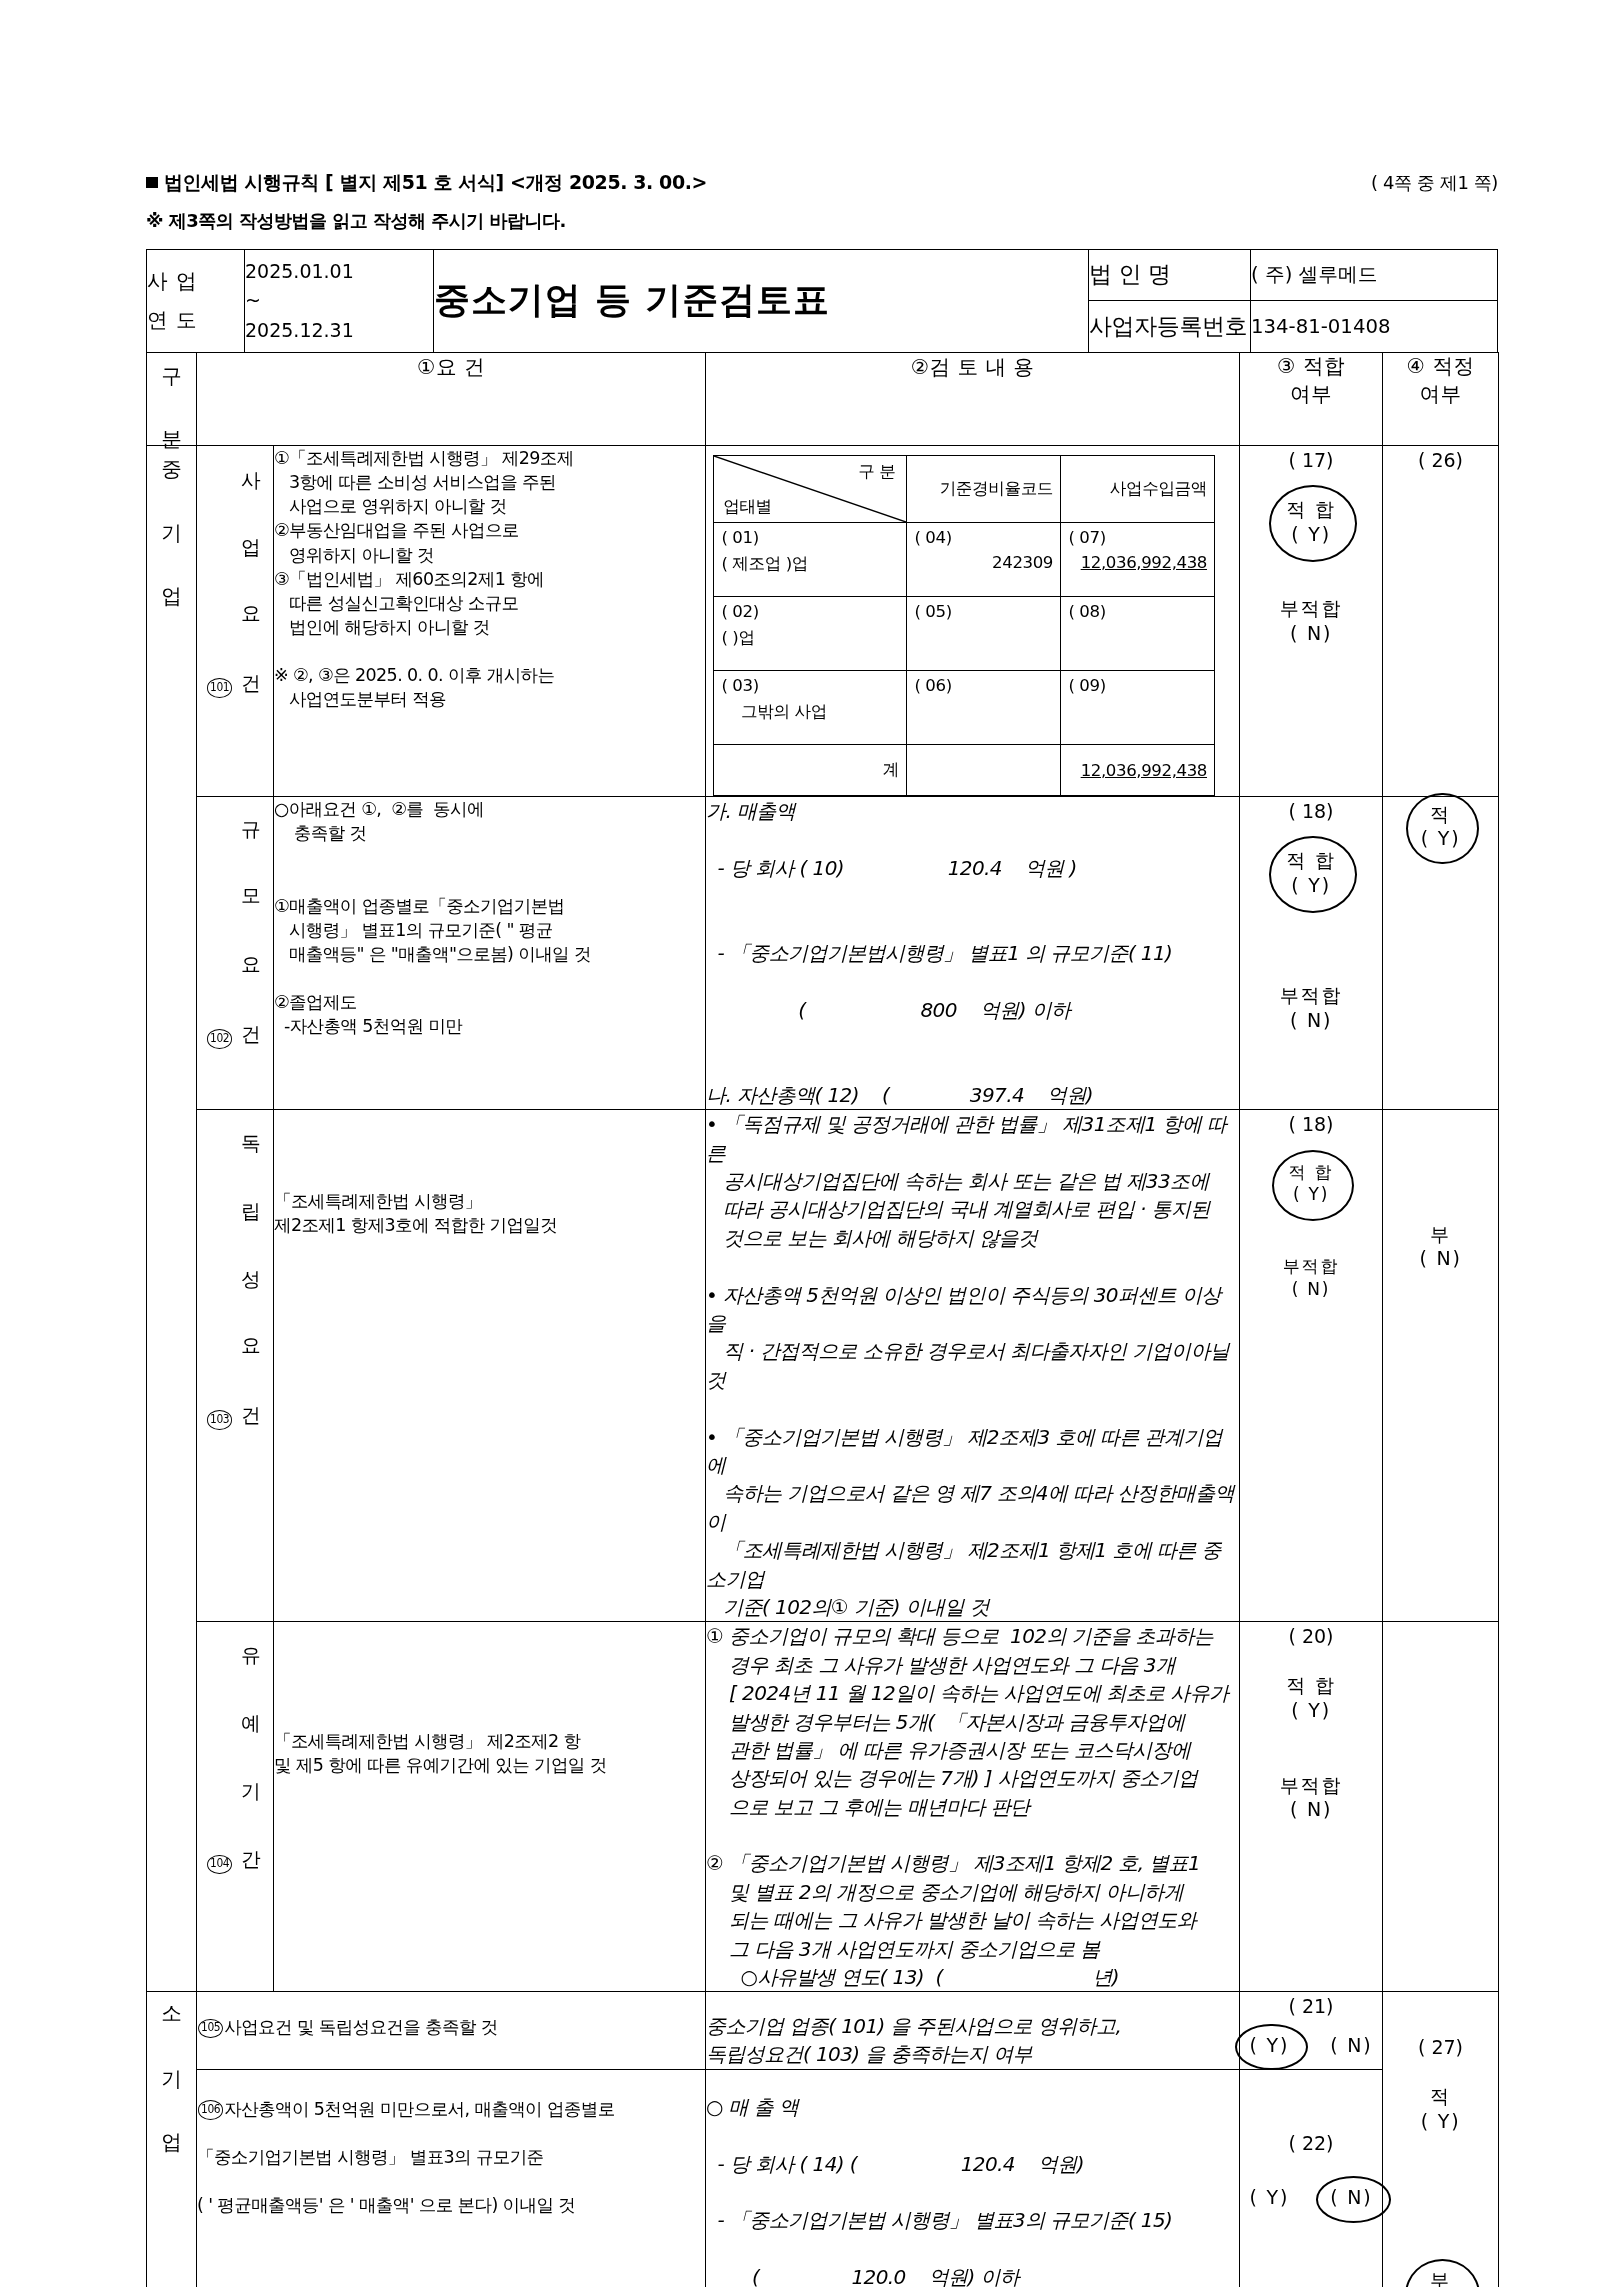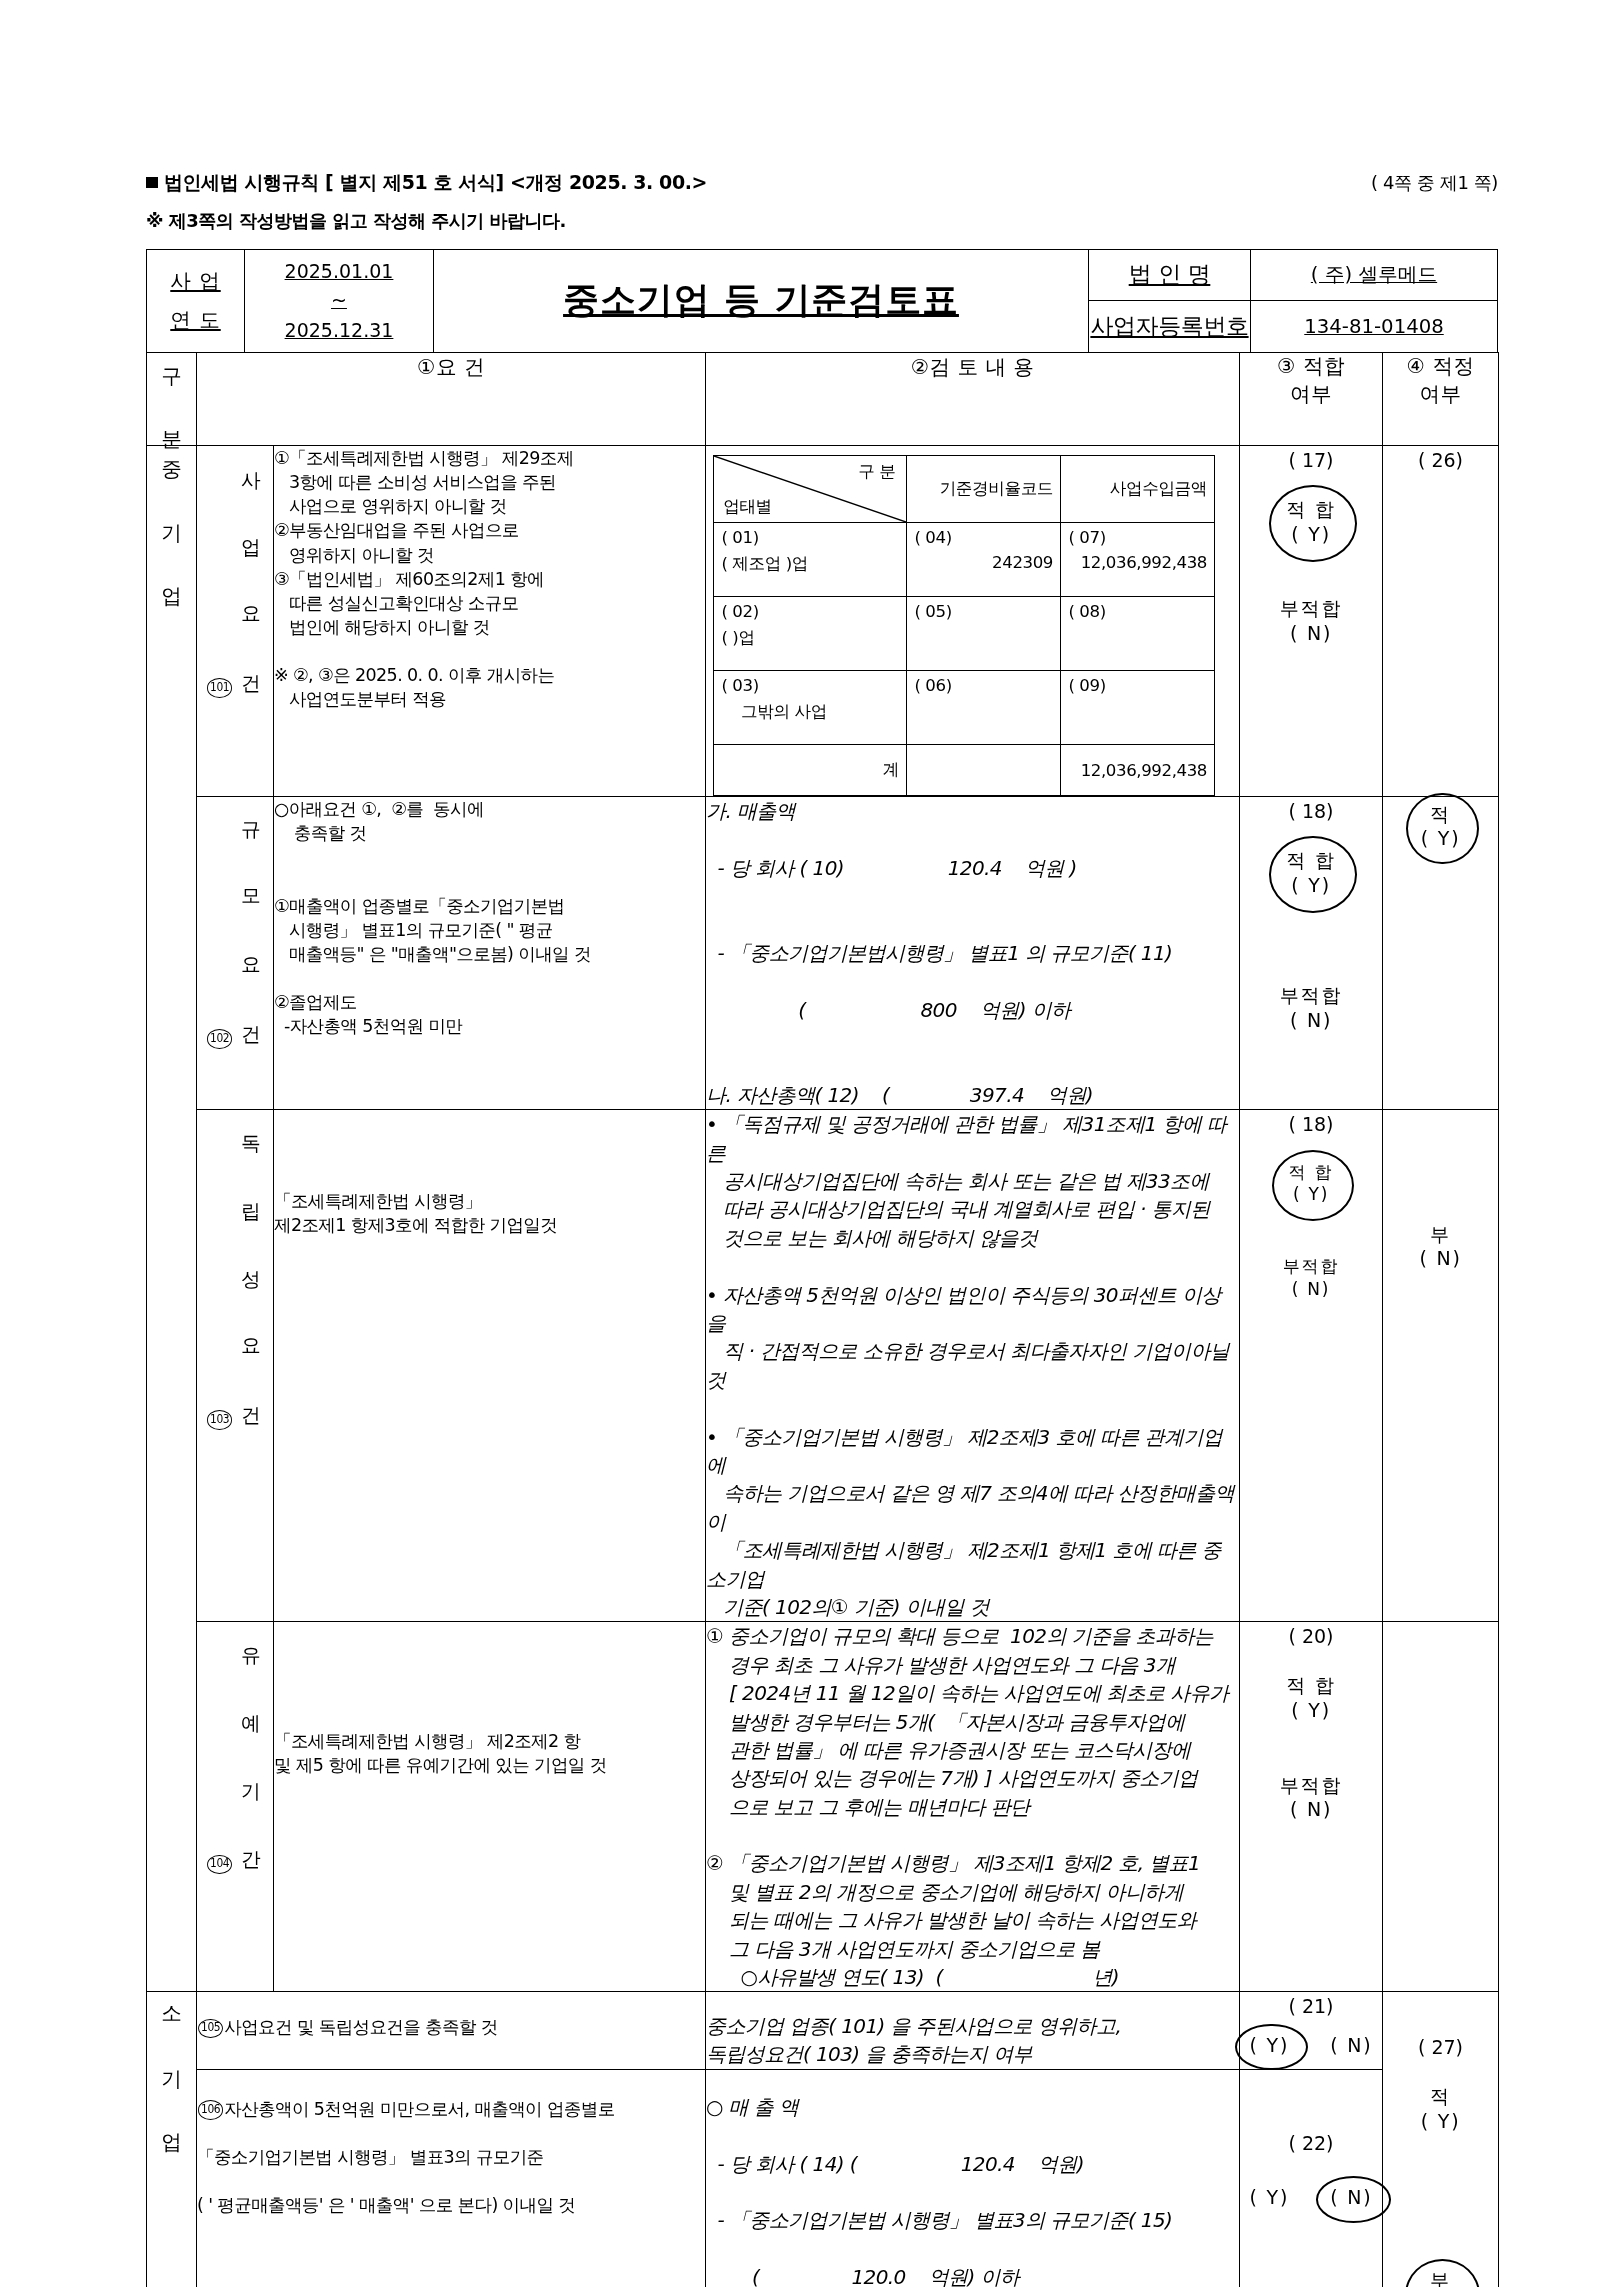--- a/index.html
+++ b/index.html
@@ -55,22 +55,21 @@
   
   table.hdr {
     width: 100%;
     border-collapse: collapse;
     table-layout: fixed;
   }
   table.hdr td {
     border: 1.4px solid #000;
     padding: 0;
     vertical-align: middle;
-    text-align: center;
-    text-decoration: underline;
+    text-align: left;
   }
   .hdr-label {
     width: 97px;
     font-size: 20.6px;
     line-height: 1.9;
     letter-spacing: 0.9px;
   }
   .hdr-period {
     width: 188px;
     font-size: 19px;
@@ -215,21 +214,21 @@
   .inner-diag .lbl-gubun {
     position: absolute;
     right: 10.7px; top: 4.5px;
     font-size: 16.6px;
   }
   .inner-diag .lbl-uptae {
     position: absolute;
     left: 9px; bottom: 4.5px;
     font-size: 16.6px;
   }
-  .num-r { text-align: right; }
+  .num-r { text-align: right; text-decoration: underline; }
   .num-c { text-align: right; }
   .sub-line { display: block; margin-top: 6.3px; }
 
   
   .mark {
     position: relative;
     display: inline-block;
     padding: 4.5px 9px;
     font-size: 19px;
     line-height: 1.3;

